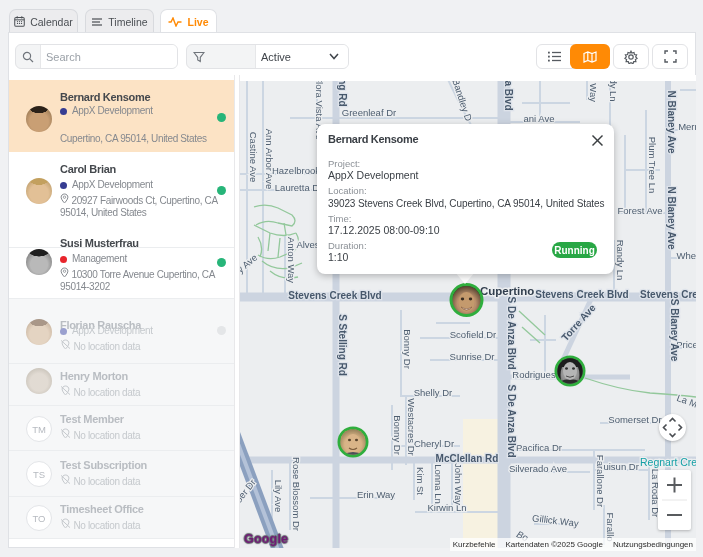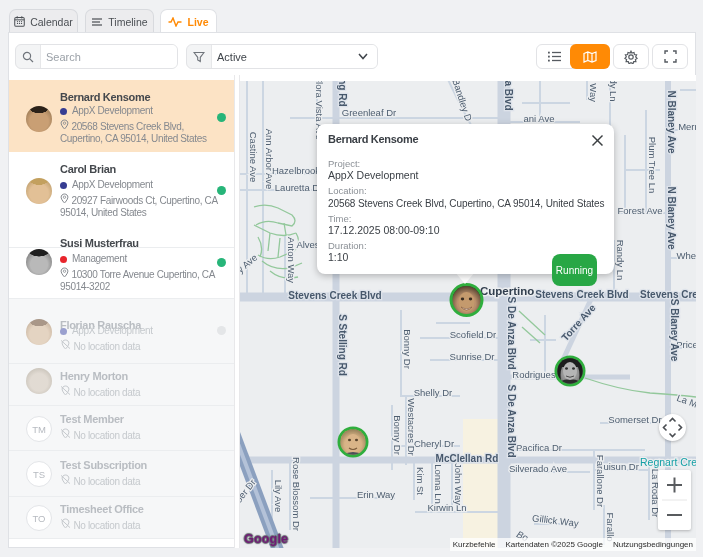--- a/index.html
+++ b/index.html
@@ -46,22 +46,22 @@
 
 
 #popup { position:absolute; left:317px; top:124px; width:297px; height:150px;
   background:#fff; border-radius:8px; box-shadow:0 2px 7px rgba(0,0,0,0.25);
   z-index:30; }
 #popuptail { position:absolute; left:455px; top:272px; width:0; height:0; z-index:30;
   border-left:10px solid transparent; border-right:10px solid transparent;
   border-top:12px solid #fff; }
 #popup .lbl { position:absolute; left:11px; font-size:9.5px; color:#8b9096; }
 #popup .val { position:absolute; left:11px; font-size:10.5px; color:#3a3f45; }
-#runbadge { position:absolute; left:235px; top:130px; width:45px; height:32px;
-  background:#28a745; border-radius:8px; color:#fff; font-size:10px; font-weight:normal;
+#runbadge { position:absolute; left:235px; top:118px; width:45px; height:16px;
+  background:#28a745; border-radius:8px; color:#fff; font-size:10px; font-weight:bold;
   display:flex; align-items:center; justify-content:center; }
 
 
 .mapctl { position:absolute; background:#fff; z-index:20; }
 #attrib { position:absolute; right:7px; top:538px; height:13px;
   background:rgba(255,255,255,0.75); z-index:25; font-size:8px; color:#2b2b2b;
   display:flex; align-items:center; white-space:nowrap; padding:0 3px;justify-content:center; }
 #glogo { position:absolute; left:244px; top:532px; z-index:25; font-size:12.5px;
   font-weight:bold; color:#701a75; letter-spacing:0.2px;
   text-shadow:-1px 0 1px #676b70, 1px 0 1px #676b70, 0 -1px 1px #676b70, 0 1px 1px #676b70; }
@@ -124,21 +124,21 @@
 
   <div class="pill" style="left:15px; width:163px;">
     <div class="icell">
         <svg width="12" height="12" viewBox="0 0 12 12">
           <circle cx="5" cy="5" r="3.6" fill="none" stroke="#70757c" stroke-width="1.2"></circle>
           <line x1="7.8" y1="7.8" x2="11" y2="11" stroke="#70757c" stroke-width="1.2"></line>
         </svg>
       </div>
     <div class="wcell" style="color:#9ba1a8;">Search</div>
   </div>
-  <div class="pill" style="left:186px; width:192px;">
+  <div class="pill" style="left:186px; width:163px;gap:44px;">
     <div class="icell">
         <svg width="12" height="12" viewBox="0 0 12 12">
           <path d="M1 1.5 L11 1.5 L7.3 6.3 L7.3 10.5 L4.7 9 L4.7 6.3 Z" fill="none" stroke="#70757c" stroke-width="1.1"></path>
         </svg>
       </div>
     <div class="wcell" style="color:#3f444a; position:relative;">Active
       <svg style="position:absolute; right:9px; top:8px;" width="10" height="7" viewBox="0 0 10 7">
           <path d="M1 1 L5 5.5 L9 1" fill="none" stroke="#41464c" stroke-width="1.5"></path>
         </svg>
     </div>
@@ -409,24 +409,20 @@
     </g>
   </svg>
   </div>
 
   <div class="abs" style="left:234px; top:75px; width:6px; height:473px; background:#fff; border-left:1px solid #e8e8ea; border-right:1px solid #e8e8ea; z-index:5;"></div>
 
   <div class="row" style="top:80px; height:72px; background:#fce3c5; border-bottom:none;">
     <div class="avatar av-bernard" style="top:26px;"></div>
     <div class="nm" style="top:11px;">Bernard Kensome</div>
     <div class="sec" style="top:25px;"><span class="pdot" style="background:#363d92;"></span>AppX Development</div>
-    <div class="sec" style="top:39px;"><svg width="9" height="11" viewBox="0 0 9 11">
-          <path d="M4.5 1 C2.5 1 1.1 2.5 1.1 4.2 C1.1 6.6 4.5 10 4.5 10 C4.5 10 7.9 6.6 7.9 4.2 C7.9 2.5 6.5 1 4.5 1 Z" fill="none" stroke="#85898f" stroke-width="1"></path>
-          <circle cx="4.5" cy="4.2" r="1.2" fill="none" stroke="#85898f" stroke-width="0.8"></circle>
-        </svg> 20568 Stevens Creek Blvd,</div>
     <div class="sec" style="top:53px;">Cupertino, CA 95014, United States</div>
     <div class="dot8" style="top:33px; background:#27b579;"></div>
   </div>
   <div class="row" style="top:152px; height:96px;">
     <div class="avatar av-carol" style="top:26px;"></div>
     <div class="nm" style="top:11px;">Carol Brian</div>
     <div class="sec" style="top:27px;"><span class="pdot" style="background:#363d92;"></span>AppX Development</div>
     <div class="sec" style="top:41px;"><svg width="9" height="11" viewBox="0 0 9 11">
           <path d="M4.5 1 C2.5 1 1.1 2.5 1.1 4.2 C1.1 6.6 4.5 10 4.5 10 C4.5 10 7.9 6.6 7.9 4.2 C7.9 2.5 6.5 1 4.5 1 Z" fill="none" stroke="#85898f" stroke-width="1"></path>
           <circle cx="4.5" cy="4.2" r="1.2" fill="none" stroke="#85898f" stroke-width="0.8"></circle>
@@ -493,21 +489,21 @@
     <div style="position:absolute; left:11px; top:9px; font-size:11px; letter-spacing:-0.3px; font-weight:bold; color:#3a3f45;">Bernard Kensome</div>
     <svg style="position:absolute; right:10px; top:10px;" width="13" height="13" viewBox="0 0 13 13">
         <g stroke="#3c4043" stroke-width="1.5">
           <line x1="1.5" y1="1.5" x2="11.5" y2="11.5"></line>
           <line x1="11.5" y1="1.5" x2="1.5" y2="11.5"></line>
         </g>
       </svg>
     <div class="lbl" style="top:34px;">Project:</div>
     <div class="val" style="top:45px;">AppX Development</div>
     <div class="lbl" style="top:61px;">Location:</div>
-    <div class="val" style="top:74px; font-size:10px; letter-spacing:-0.1px;">20568 Stevens Creek Blvd, Cupertino, CA 95014, United States</div>
+    <div class="val" style="top:74px; font-size:10px; letter-spacing:-0.1px;">39023 Stevens Creek Blvd, Cupertino, CA 95014, United States</div>
     <div class="lbl" style="top:89px;">Time:</div>
     <div class="val" style="top:100px;">17.12.2025 08:00-09:10</div>
     <div class="lbl" style="top:116px;">Duration:</div>
     <div class="val" style="top:127px;">1:10</div>
     <div id="runbadge">Running</div>
   </div>
 
   <div class="mapctl" style="left:659px; top:414px; width:27px; height:27px; border-radius:50%; box-shadow:0 1px 3px rgba(0,0,0,0.25);">
     <svg width="27" height="27" viewBox="0 0 27 27">
         <g fill="none" stroke="#4a4d52" stroke-width="1.6">

